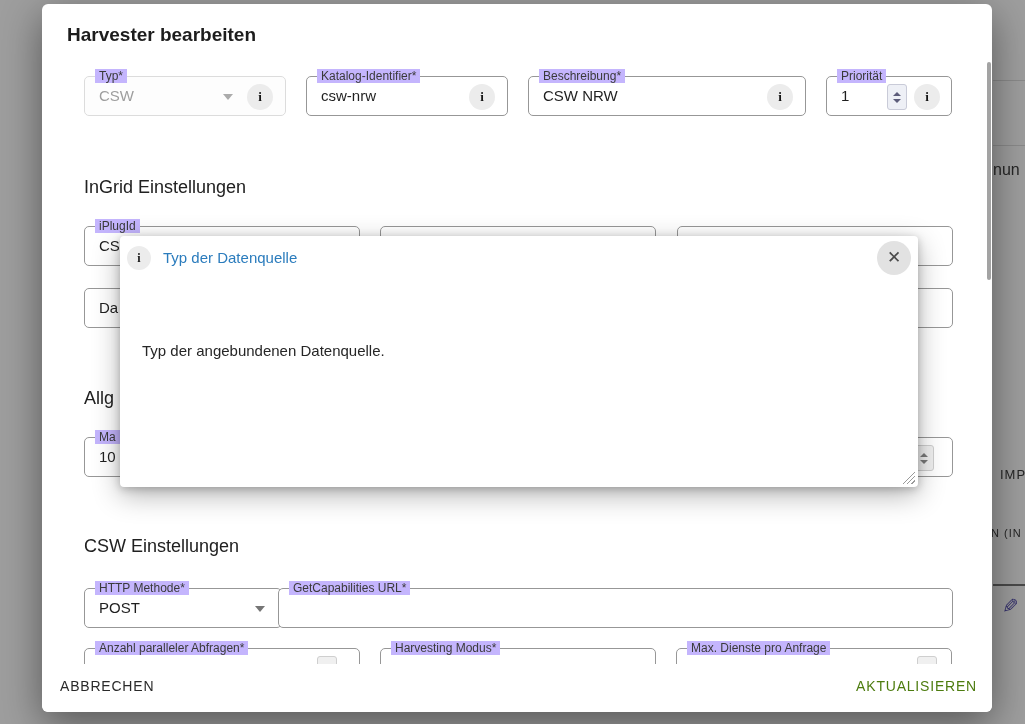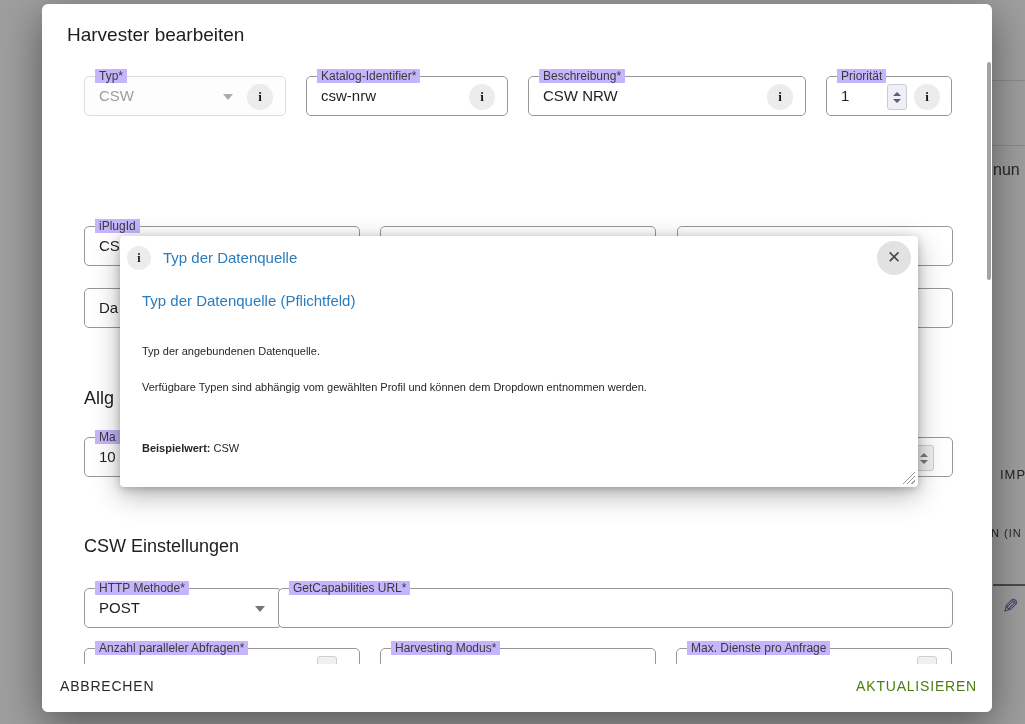--- a/index.html
+++ b/index.html
@@ -9,21 +9,21 @@
   
   .bg-line { position:absolute; left:993px; width:32px; height:1px; background:rgba(0,0,0,0.12); }
   .bg-frag { position:absolute; color:#262626; white-space:nowrap; }
   .bg-divider { position:absolute; left:993px; width:32px; height:2px; background:#4a4a4a; }
   .bg-pencil { position:absolute; font-size:20px; color:#37336e; transform:scaleX(-1); }
 
   
   .dialog { position:absolute; left:42px; top:4px; width:950px; height:708px;
             background:#fff; border-radius:6px; box-shadow:0 12px 40px rgba(0,0,0,0.45);
             overflow:hidden; }
-  .dlg-title { position:absolute; left:25px; top:20px; font-size:19px; font-weight:400; color:#1d1d1d; }
+  .dlg-title { position:absolute; left:25px; top:20px; font-size:19px; font-weight:700; color:#1d1d1d; }
   .section-h { position:absolute; font-size:18px; font-weight:500; color:#212121; white-space:nowrap; }
 
   
   .ofield { position:absolute; height:40px; border:1px solid #979797; border-radius:5px; background:#fff; }
   .ofield.disabled { border-color:#dcdcdc; background:#fdfdfd; }
   .ofield .lbl { position:absolute; top:-8px; left:10px; background:#c4b5fd; padding:0 4px;
                  font-size:12px; color:#3a3a3a; white-space:nowrap; }
   .ofield .val { position:absolute; left:14px; top:0; line-height:38px; font-size:15px;
                  color:#1f1f1f; white-space:nowrap; }
   .ofield .val.dim { color:#9e9e9e; }
@@ -61,21 +61,21 @@
            border-radius:4px; box-shadow:0 8px 28px rgba(0,0,0,0.30), 0 2px 8px rgba(0,0,0,0.22);
            z-index:50; }
   .popup .hdr-icon { position:absolute; left:7px; top:10px; width:24px; height:24px; border-radius:50%;
                      background:#ececec; color:#141414; font-weight:bold; font-size:12px;
                      font-family:"Liberation Serif","DejaVu Serif",serif; text-align:center; line-height:24px; }
   .popup .hdr-title { position:absolute; left:43px; top:13px; font-size:15px; color:#2b7cbd; }
   .popup .close-btn { position:absolute; left:757px; top:5px; width:34px; height:34px; border-radius:50%;
                       background:#e2e2e2; border:none; color:#4a4a4a; font-size:17px; line-height:34px;
                       text-align:center; cursor:pointer; font-family:inherit; }
   .popup .p-head { position:absolute; left:22px; top:56px; font-size:15px; color:#2b7cbd; }
-  .popup .p-body { position:absolute; left:22px; font-size:11px; color:#262626; line-height:24px; max-width:690px; }
+  .popup .p-body { position:absolute; left:22px; font-size:15px; color:#262626; line-height:24px; max-width:690px; }
   .popup .resize-handle { position:absolute; right:3px; bottom:3px; width:13px; height:13px; cursor:nwse-resize;
                           background:repeating-linear-gradient(-45deg, transparent 0 2px, #9a9a9a 2px 3px);
                           clip-path:polygon(100% 0, 100% 100%, 0 100%); }
   .bold { font-weight:bold; }
 </style>
 </head>
 <body>
 
 <div style="position:absolute;inset:0;"></div>
 <div class="bg-line" style="top:80px;"></div>
@@ -112,20 +112,21 @@
   <div class="ofield" style="left:784px;top:72px;width:126px;">
     <span class="lbl">Priorität</span>
     <span class="val">1</span>
     <span class="stepper" style="right:44px;">
       <span class="car-up"></span>
       <span class="car-dn"></span>
     </span>
     <button class="iicon" style="right:11px;">i</button>
   </div>
 
+  <div class="section-h" style="left:42px;top:173px;">InGrid Einstellungen</div>
 
   <div class="ofield" style="left:42px;top:222px;width:276px;">
     <span class="lbl">iPlugId</span>
     <span class="val">CSW</span>
   </div>
   <div class="ofield" style="left:338px;top:222px;width:276px;"></div>
   <div class="ofield" style="left:635px;top:222px;width:276px;"></div>
 
   <div class="ofield" style="left:42px;top:284px;width:276px;">
     <span class="val">Da</span>
@@ -179,21 +180,15 @@
   </div>
 
   <div class="scroll-thumb"></div>
 </div>
 
 <div class="popup">
   <span class="hdr-icon">i</span>
   <span class="hdr-title">Typ der Datenquelle</span>
   <button class="close-btn">✕</button>
 
-  <div class="p-head">Typ der Datenquelle (Pflichtfeld)</div>
   <div class="p-body" style="top:103px;">Typ der angebundenen Datenquelle.</div>
-  <div class="p-body" style="top:139px;">Verfügbare Typen sind abhängig vom gewählten Profil und können dem Dropdown entnommen werden.</div>
-  <div class="p-body" style="top:200px;">
-    <span class="bold">Beispielwert:</span>
-    <span>CSW</span>
-  </div>
   <div class="resize-handle"></div>
 </div>
 
 </body></html>

